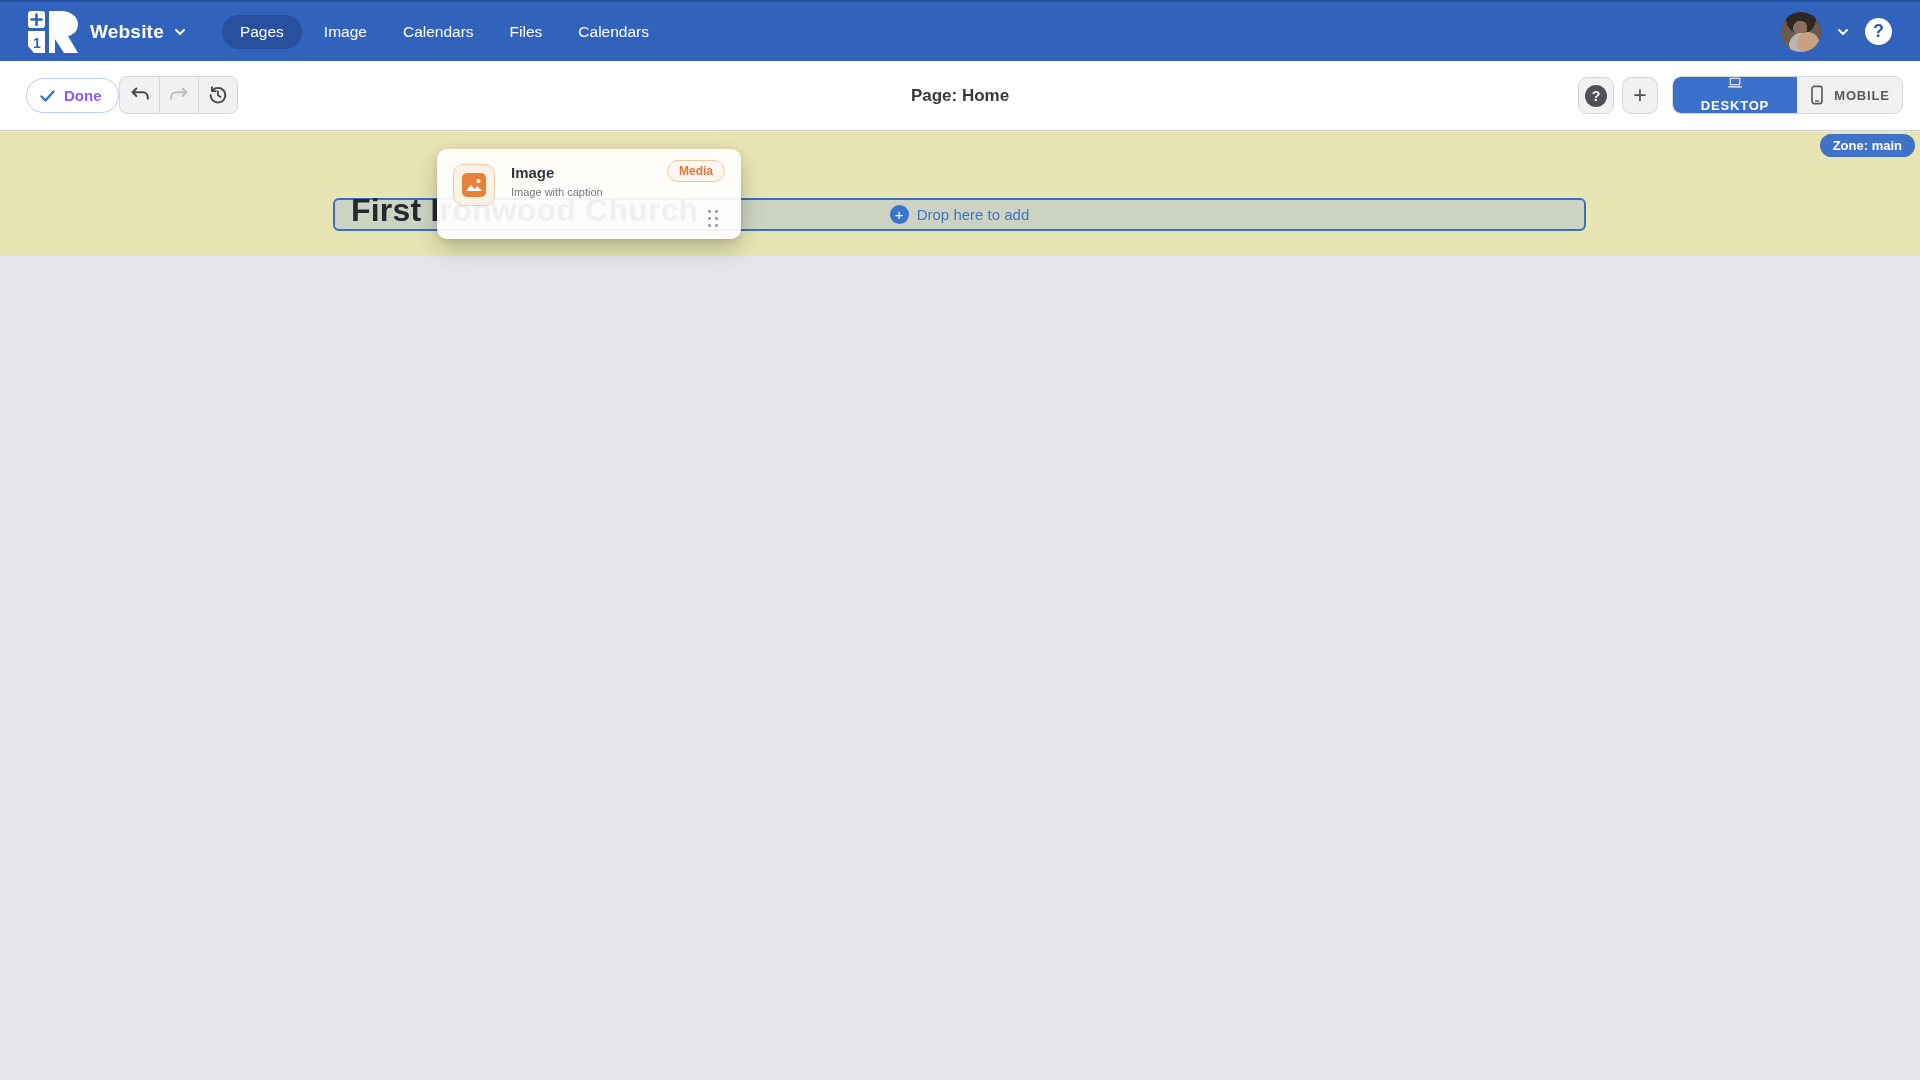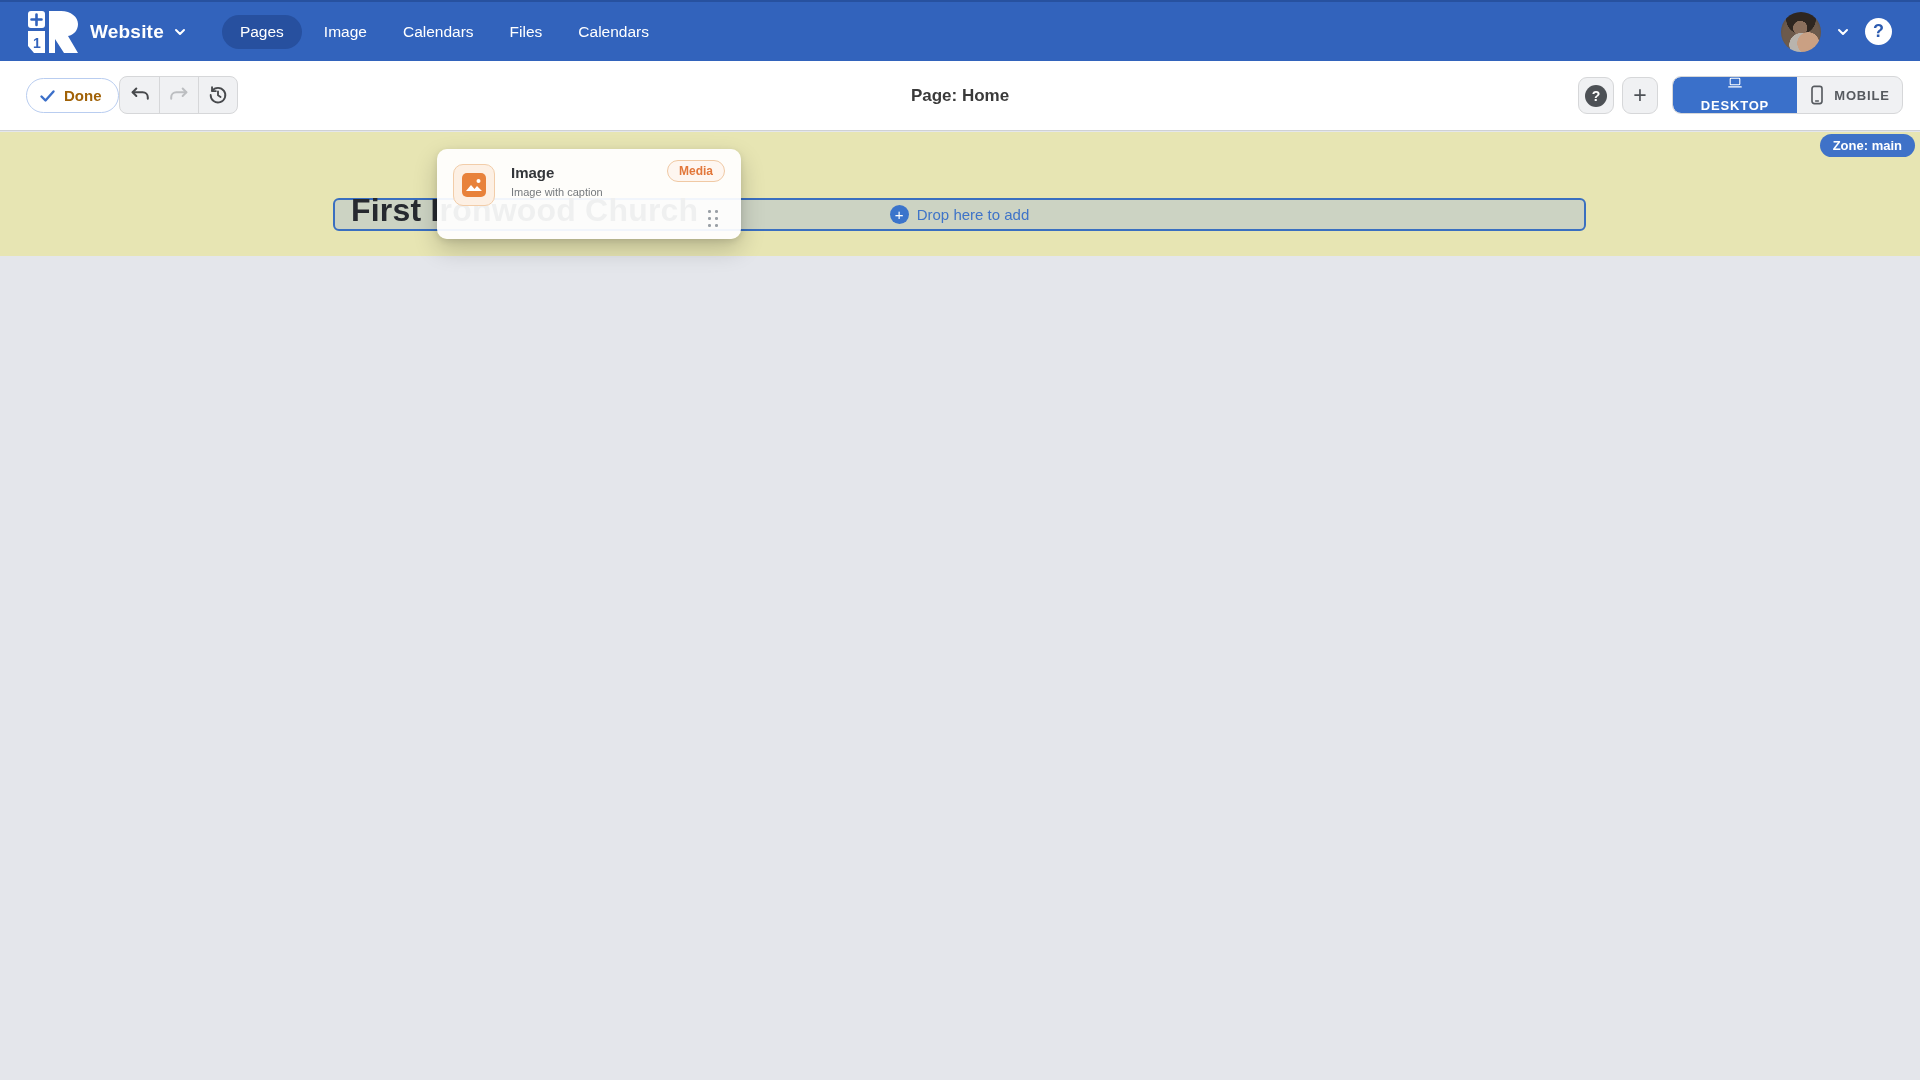--- a/index.html
+++ b/index.html
@@ -37,21 +37,21 @@
     font-weight:bold; font-size:18px; display:flex; align-items:center; justify-content:center; cursor:pointer;
   }
 
   
   .toolbar {
     position:absolute; top:61px; left:0; width:1920px; height:70px;
     background:#ffffff; border-bottom:1px solid #cfd1d5;
   }
   .done-btn {
     position:absolute; left:26px; top:17px; height:35px; padding:0 16px 0 12px;
-    border:1px solid #b9cdf0; border-radius:18px; background:#fff; color:#a16207;
+    border:1px solid #b9cdf0; border-radius:18px; background:#fff; color:#8b5cf6;
     font-size:15px; font-weight:bold; display:flex; align-items:center; gap:8px; cursor:pointer;
   }
   .undo-group {
     position:absolute; left:119px; top:15px; height:38px; display:flex;
     background:#f0f1f3; border:1px solid #d6d7d9; border-radius:8px; overflow:hidden;
   }
   .undo-group .seg {
     width:39px; display:flex; align-items:center; justify-content:center; cursor:pointer;
   }
   .undo-group .seg + .seg { border-left:1px solid #d6d7d9; }

